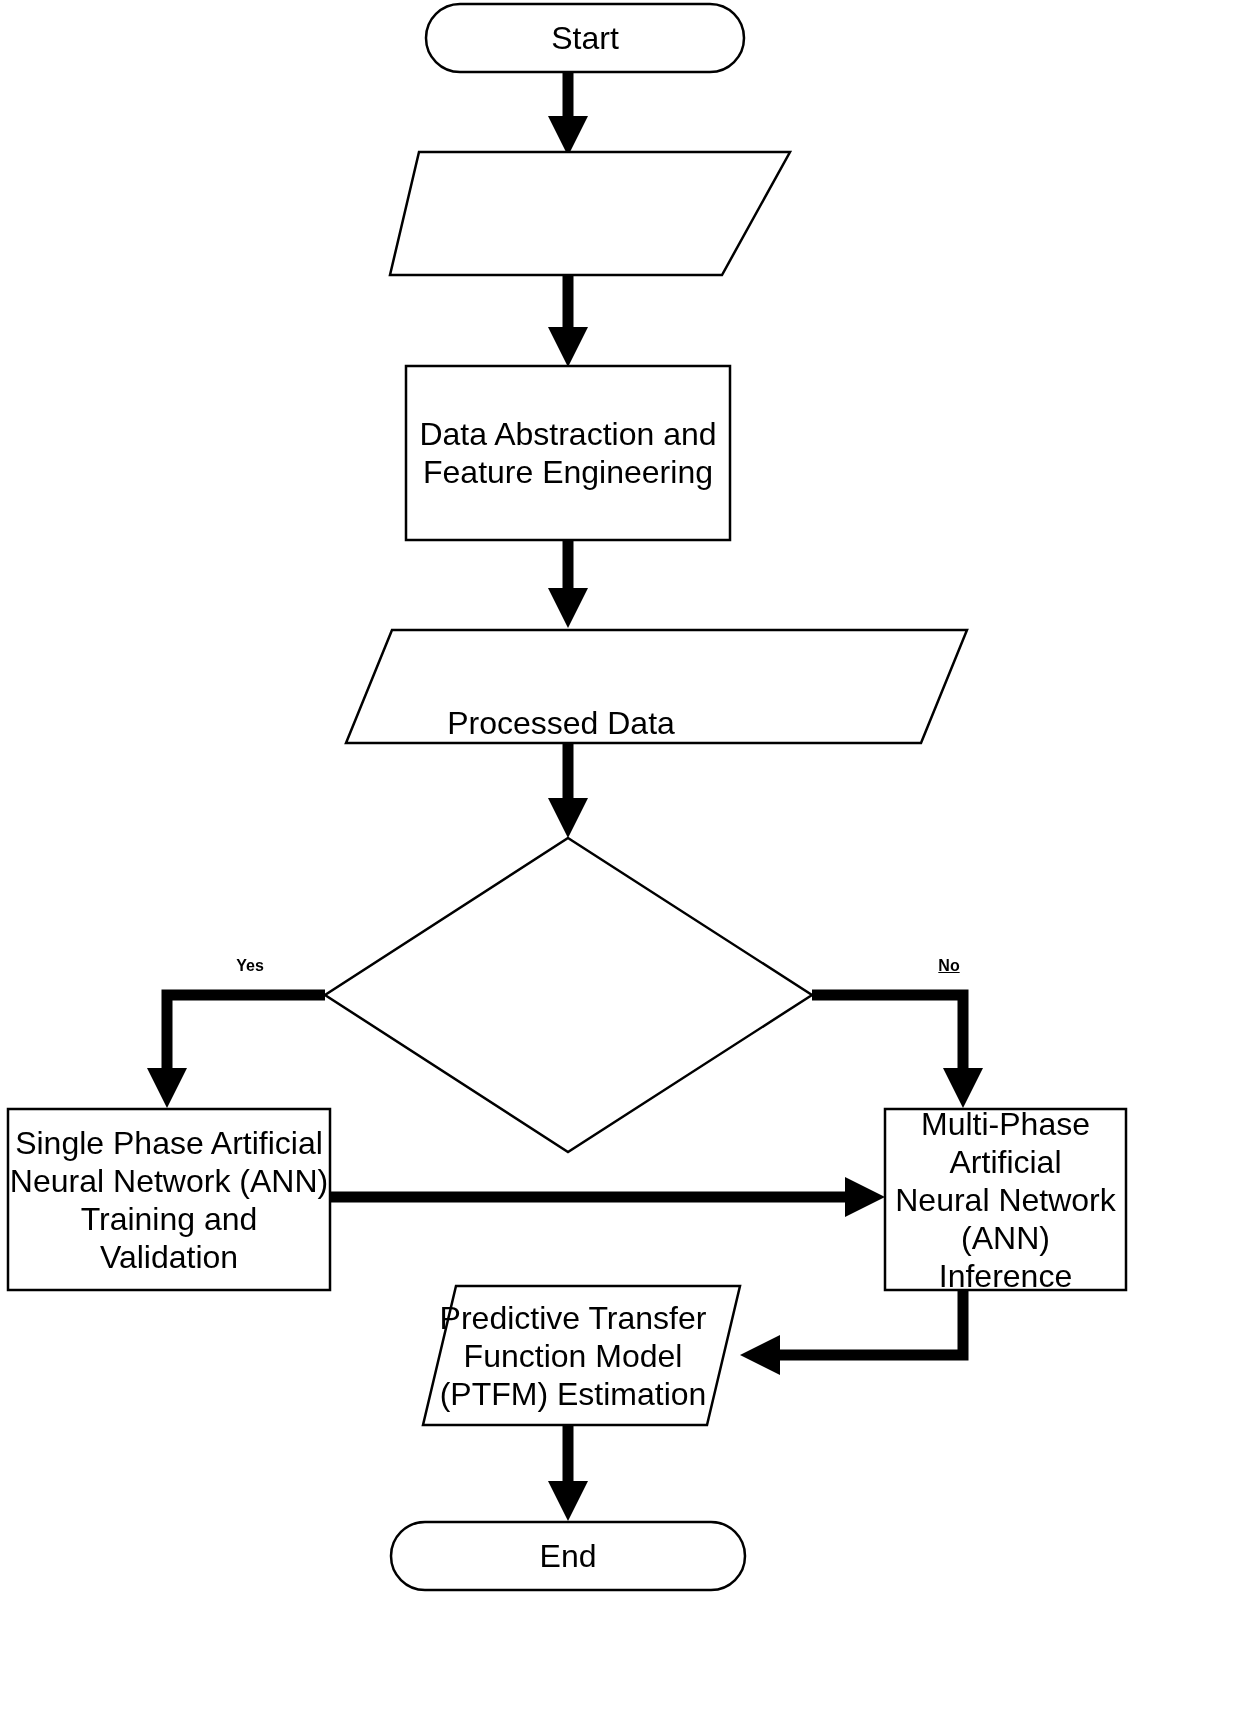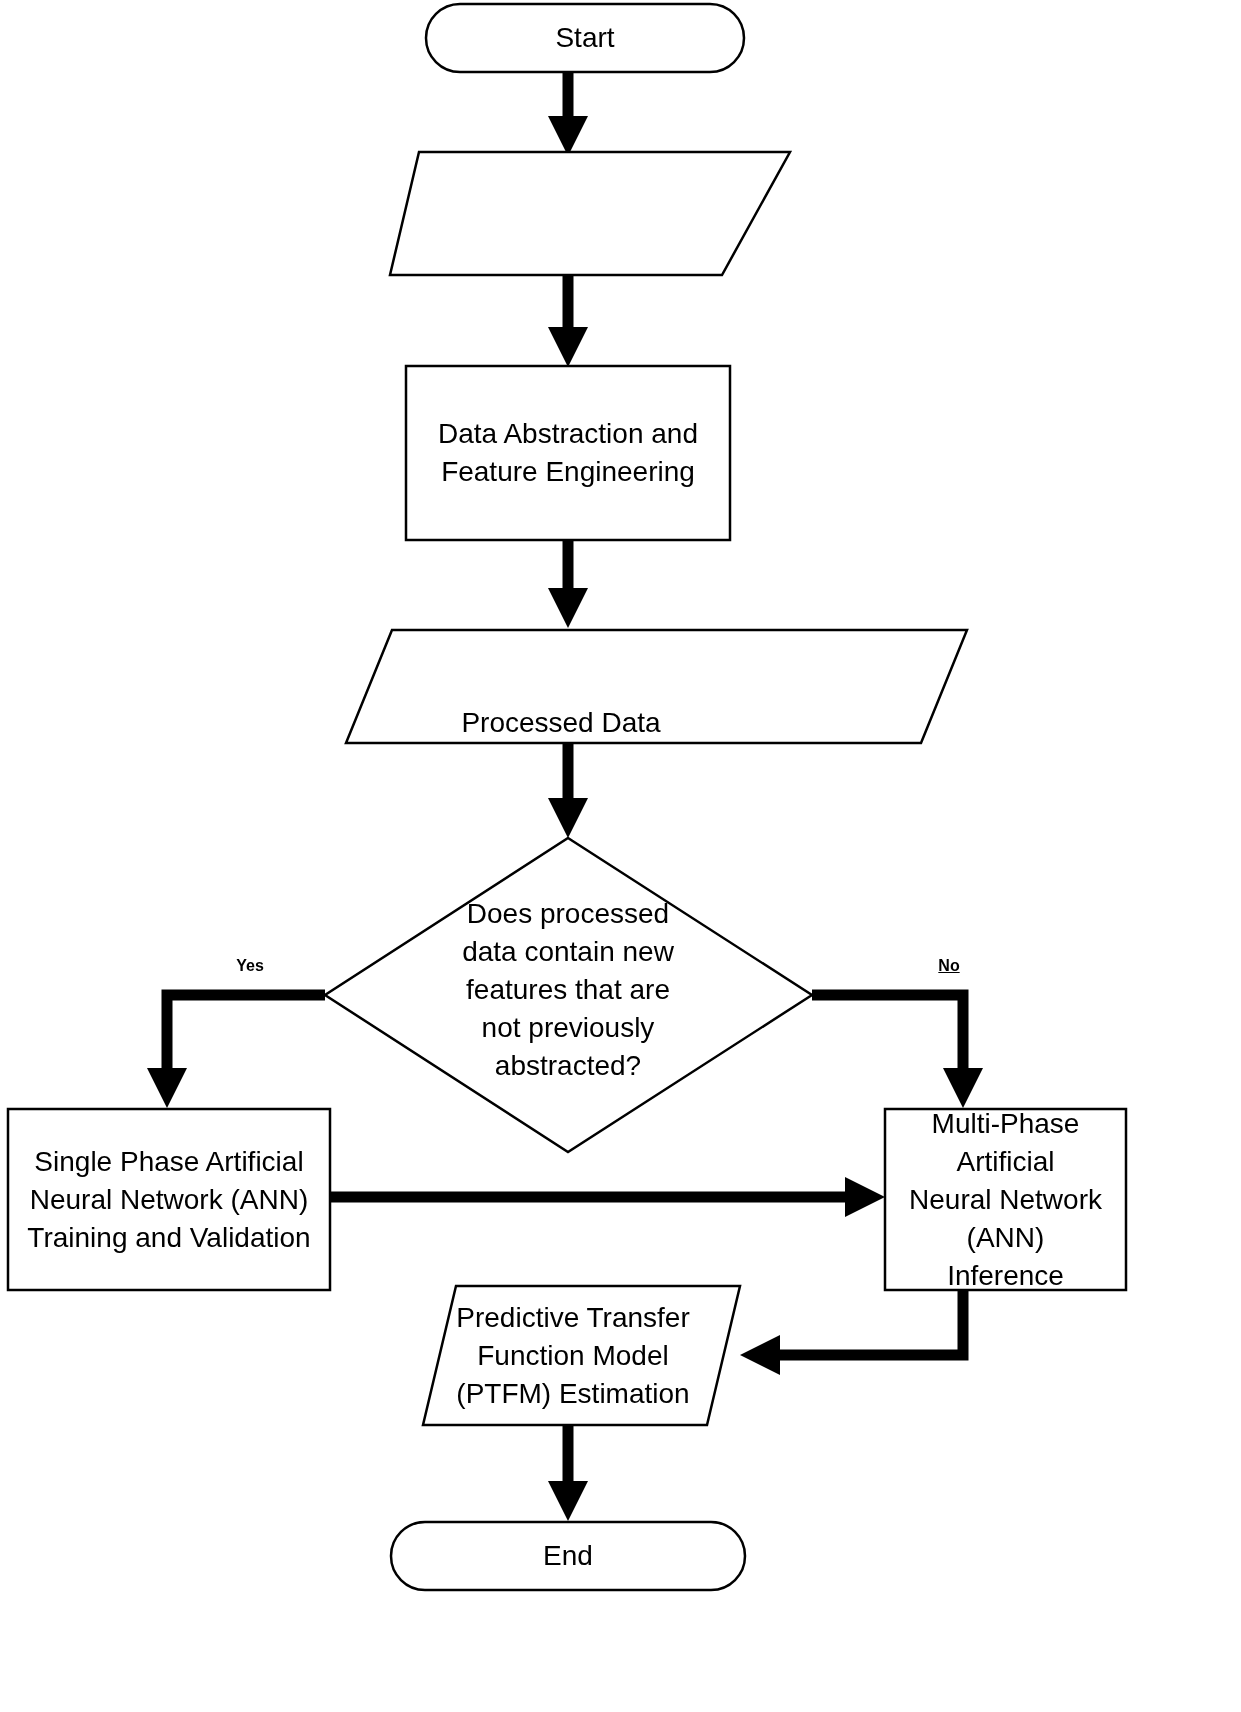--- a/index.html
+++ b/index.html
@@ -38,21 +38,21 @@
     fill: #000000;
   }
   .node-label {
     position: absolute;
     display: flex;
     align-items: center;
     justify-content: center;
     text-align: center;
     color: #000000;
     font-family: "Liberation Sans", sans-serif;
-    font-size: 28px;
+    font-size: 32px;
     line-height: 38px;
     white-space: pre-line;
     pointer-events: none;
   }
   .edge-label {
     position: absolute;
     color: #000000;
     font-family: "Liberation Sans", sans-serif;
     font-size: 16px;
     font-weight: bold;
@@ -132,25 +132,20 @@
   </svg>
 
   <div class="node-label" style="left:426px; top:4px; width:318px; height:68px;">Start</div>
 
 
   <div class="node-label" style="left:406px; top:366px; width:324px; height:174px;">Data Abstraction and
 Feature Engineering</div>
 
   <div class="node-label" style="left:391px; top:630px; width:340px; height:113px;margin-top:36px;">Processed Data</div>
 
-  <div class="node-label" style="left:418px; top:890px; width:300px; height:200px;">Does processed
-data contain new
-features that are
-not previously
-abstracted?</div>
 
   <div class="node-label" style="left:8px; top:1109px; width:322px; height:181px;">Single Phase Artificial
 Neural Network (ANN)
 Training and Validation</div>
 
   <div class="node-label" style="left:885px; top:1109px; width:241px; height:181px;">Multi-Phase Artificial
 Neural Network (ANN)
 Inference</div>
 
   <div class="node-label" style="left:423px; top:1288px; width:300px; height:135px;">Predictive Transfer

